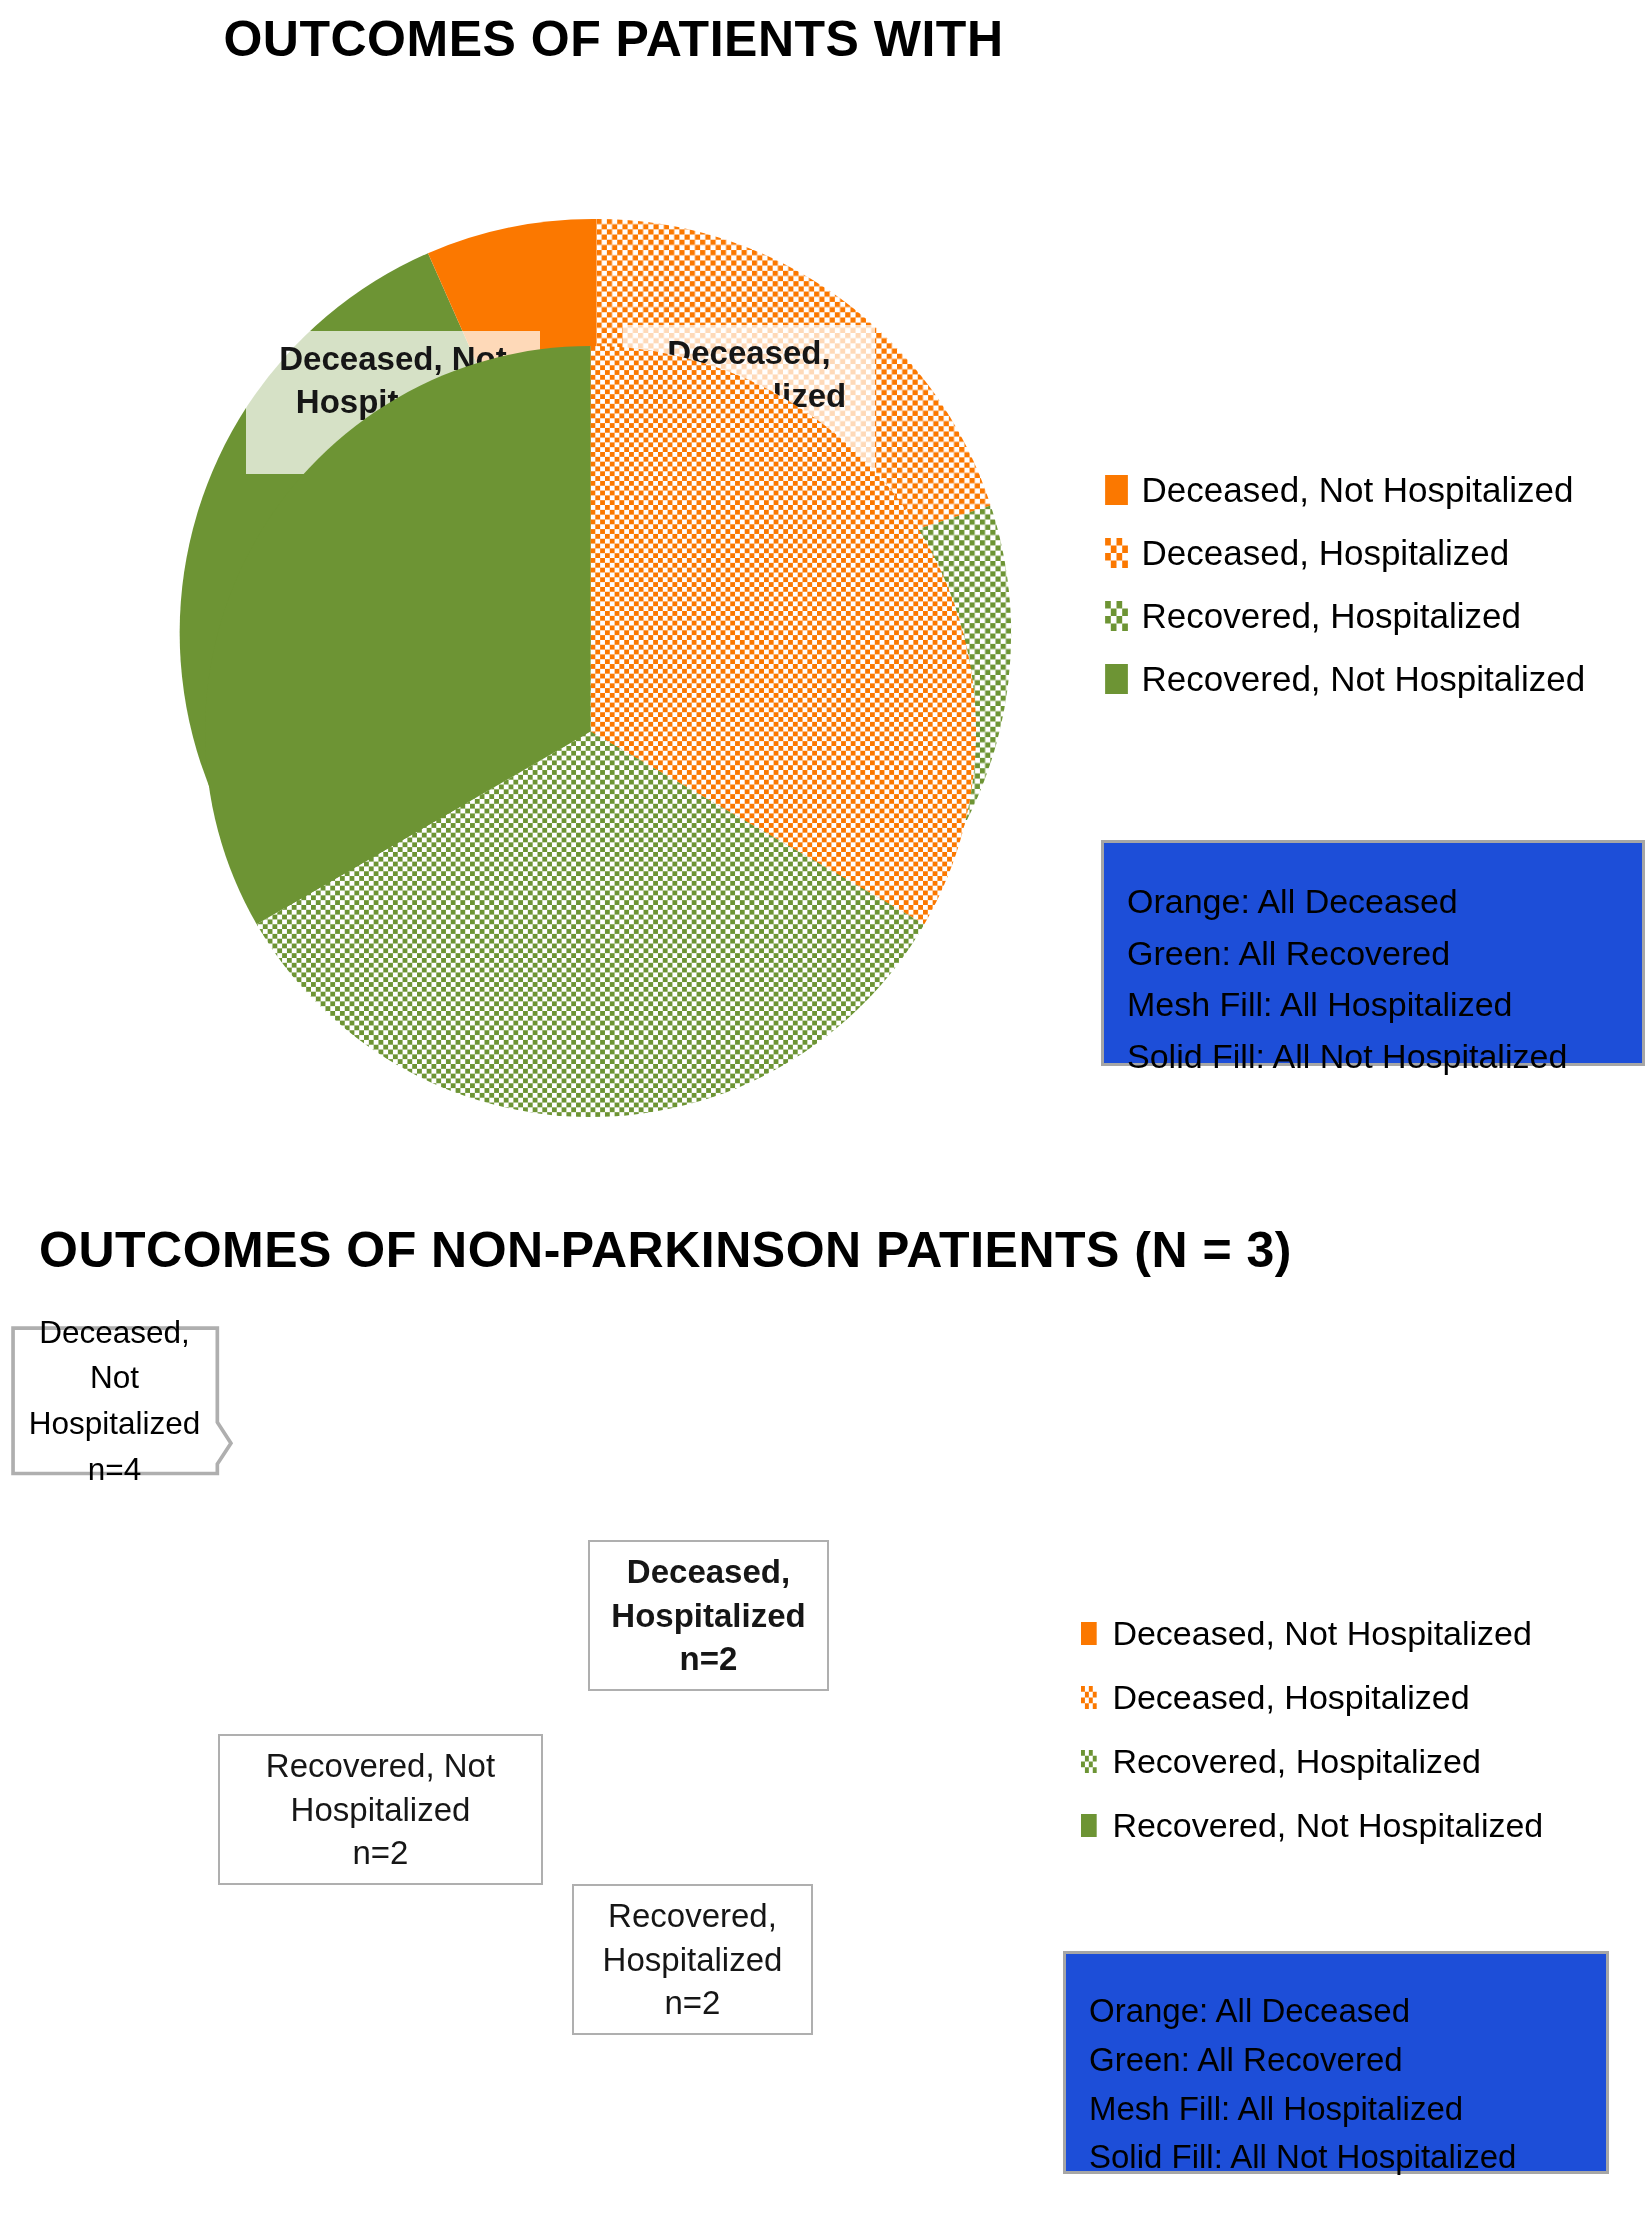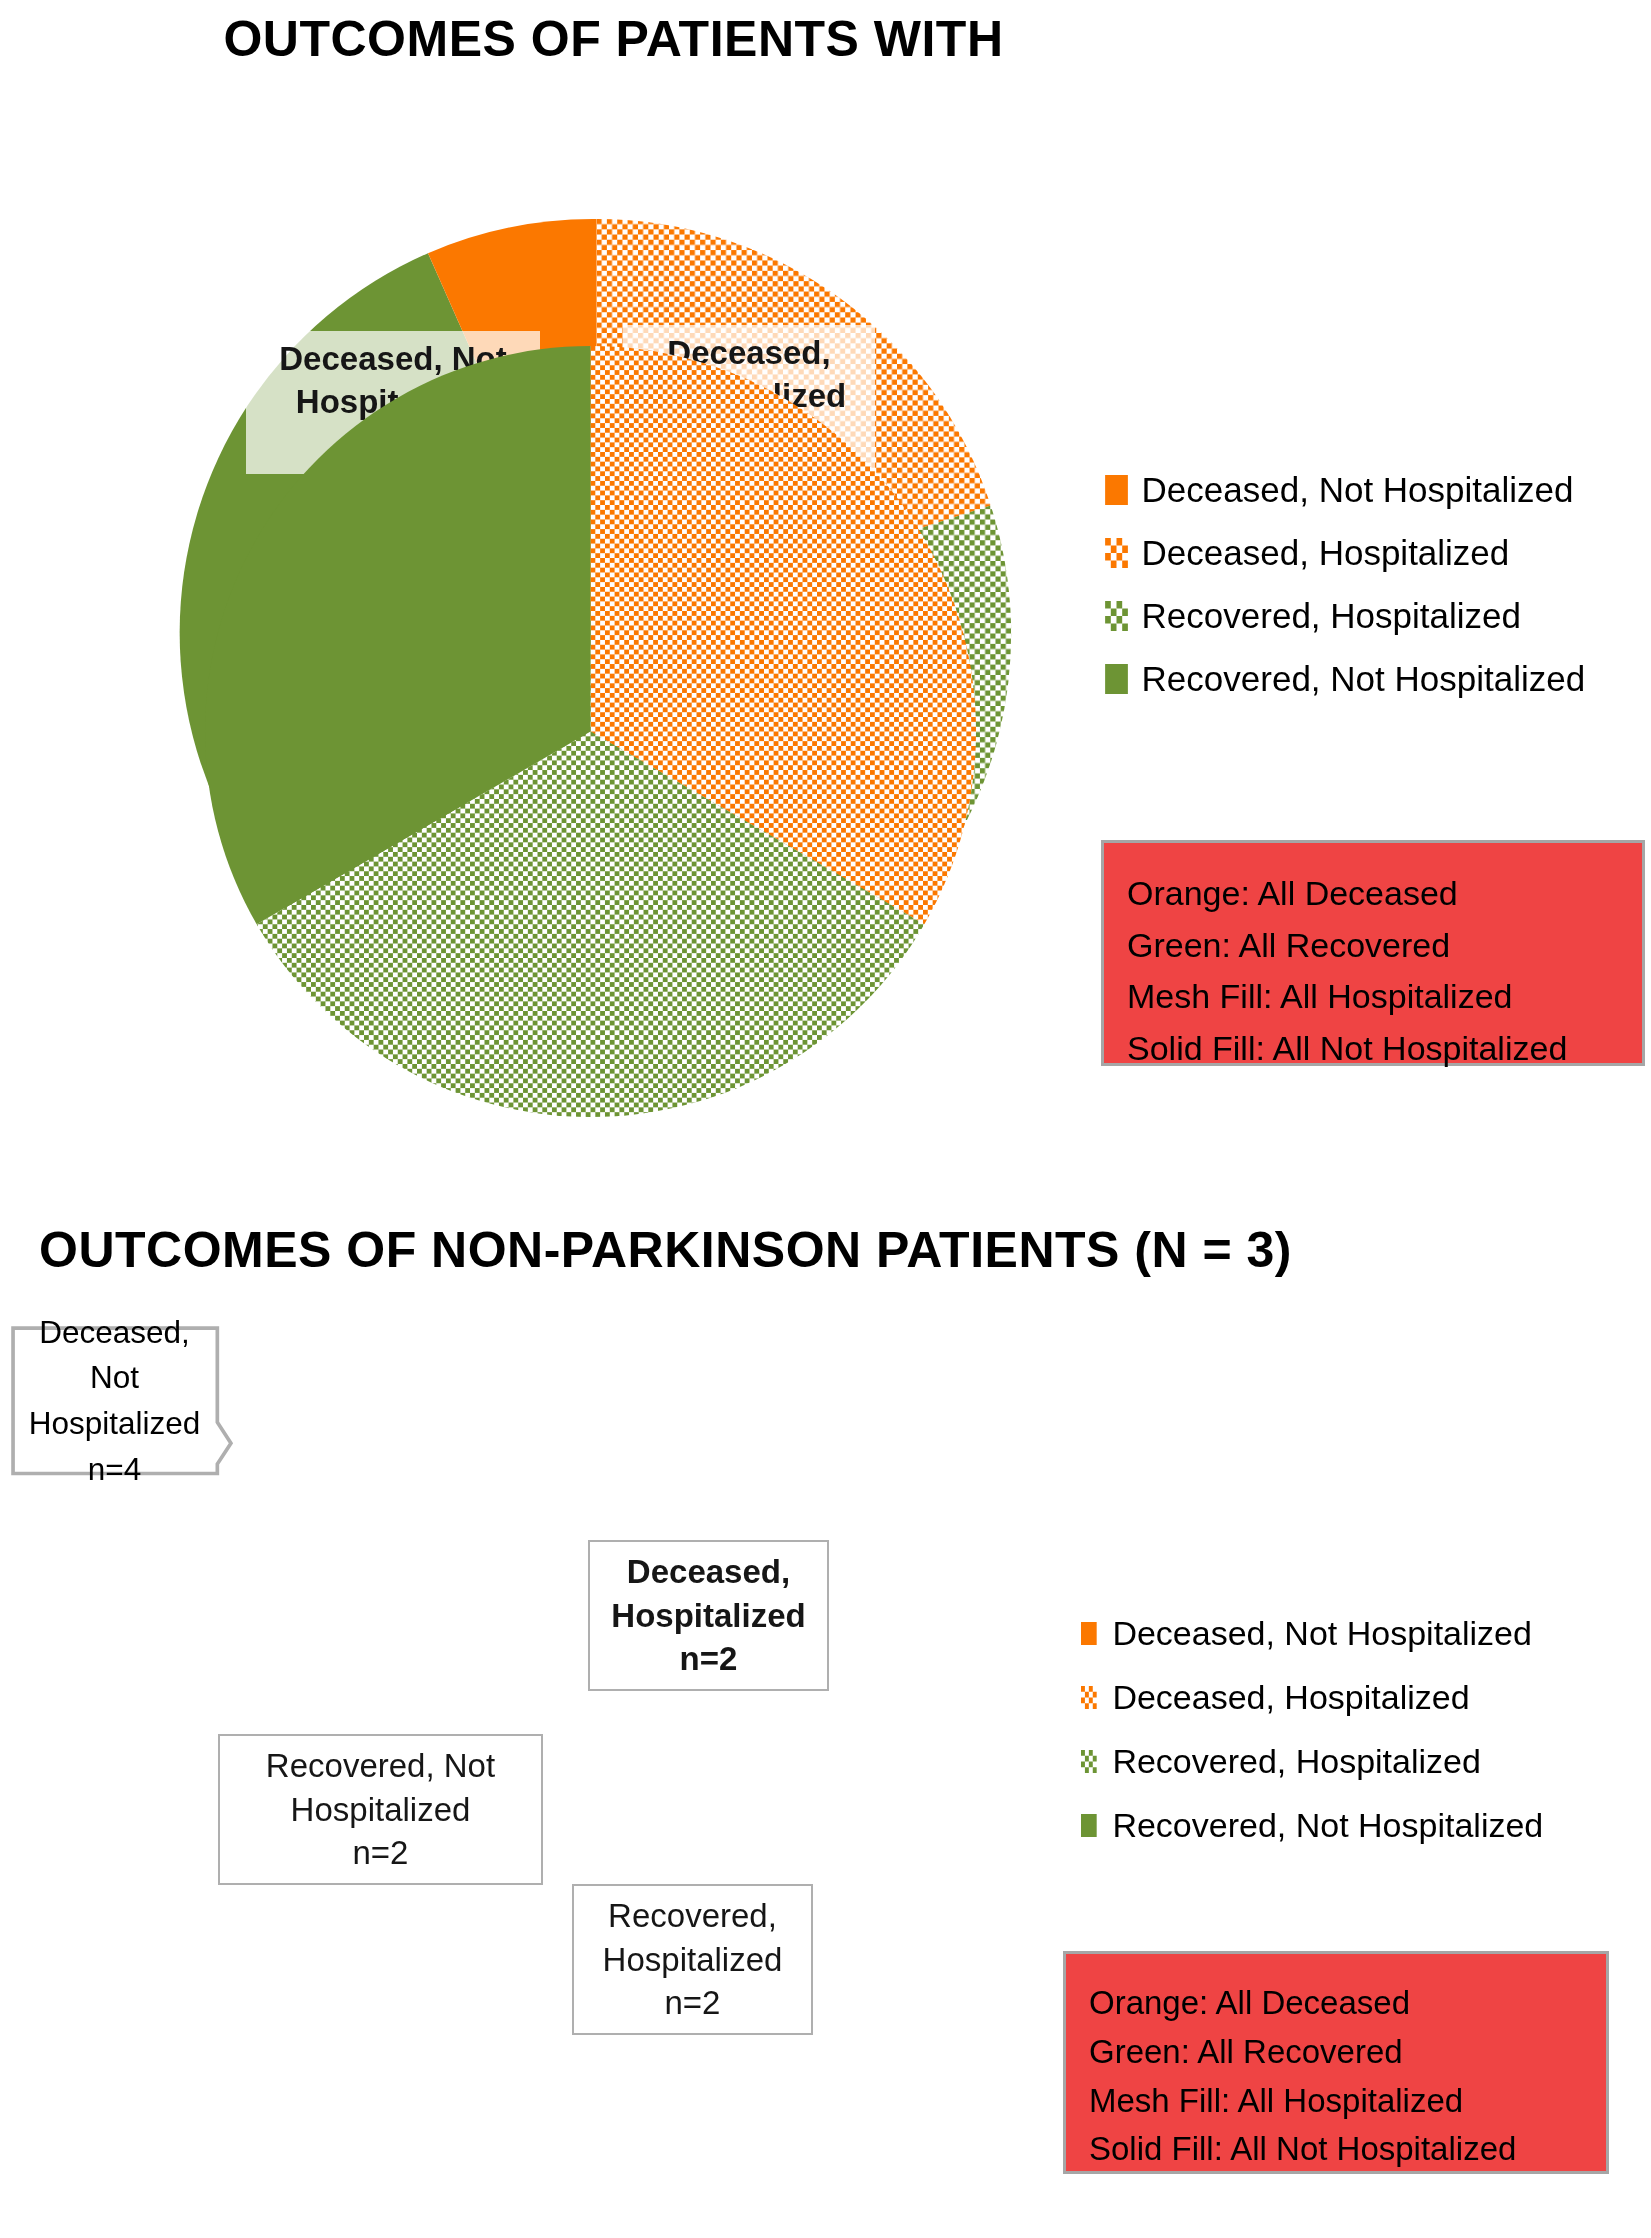--- a/index.html
+++ b/index.html
@@ -72,22 +72,22 @@
   .legend-row{display:flex;align-items:center;margin-bottom:28px;}
   #legend-2 .legend-row{margin-bottom:30px;}
   .swatch{flex:0 0 auto;margin-right:13.6px;}
   #legend-1 .swatch{width:23px;height:30px;}
   #legend-2 .swatch{width:15.7px;height:23px;margin-right:15.7px;}
   .legend-text{font-size:35px;line-height:1;color:#000;white-space:nowrap;}
   #legend-2 .legend-text{font-size:34px;}
 
   
   .note-box{
-    position:absolute;border:3.1px solid #A6A6A6;background:#ef4444;
-    box-sizing:border-box;padding:25px 23px;
+    position:absolute;border:3.1px solid #A6A6A6;background:#1d4ed8;
+    box-sizing:border-box;padding:33px 23px;
   }
   #note-1{left:1065px;top:840px;width:544px;height:226px;}
   #note-2{left:1063px;top:1951px;width:546px;height:223px;}
   .note-line{font-size:34px;line-height:1.52;color:#000;white-space:nowrap;}
   #note-2 .note-line{font-size:33px;line-height:1.48;}
 </style>
 </head>
 <body>
 
 <section class="panel" id="panel-1">

